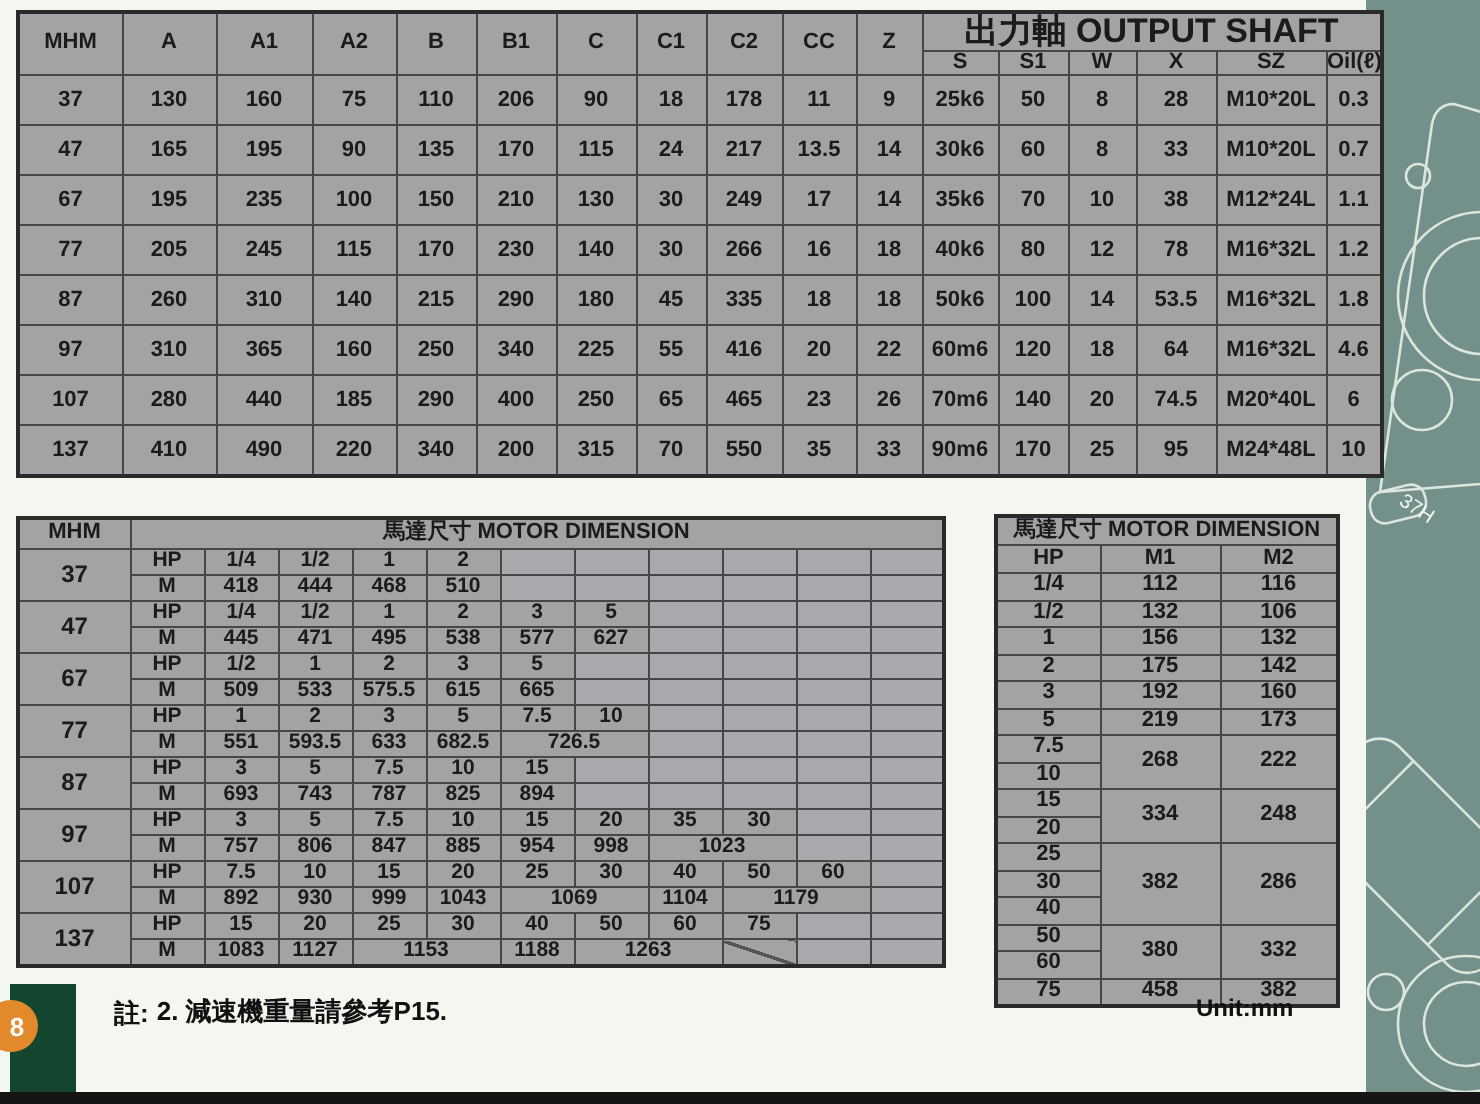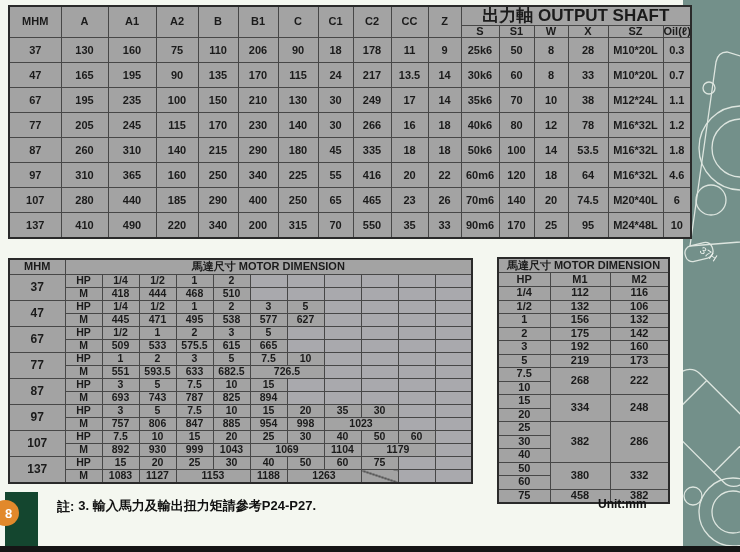--- a/index.html
+++ b/index.html
@@ -600,21 +600,21 @@
           <td rowspan="1">382</td>
         </tr>
       </tbody>
     </table>
 
   <div class="unit">Unit:mm</div>
 
   <div class="notes">
     <span>註:</span>
     <div class="note-lines">
-      <div>3. 輸入馬力及輸出扭力矩請參考P24-P27.</div>
+      <div>2. 減速機重量請參考P15.</div>
     </div>
   </div>
 
   <div class="green-block"></div>
   <div class="page-badge">
     <span>8</span>
   </div>
   <div class="bottom-bar"></div>
 
 </div>

